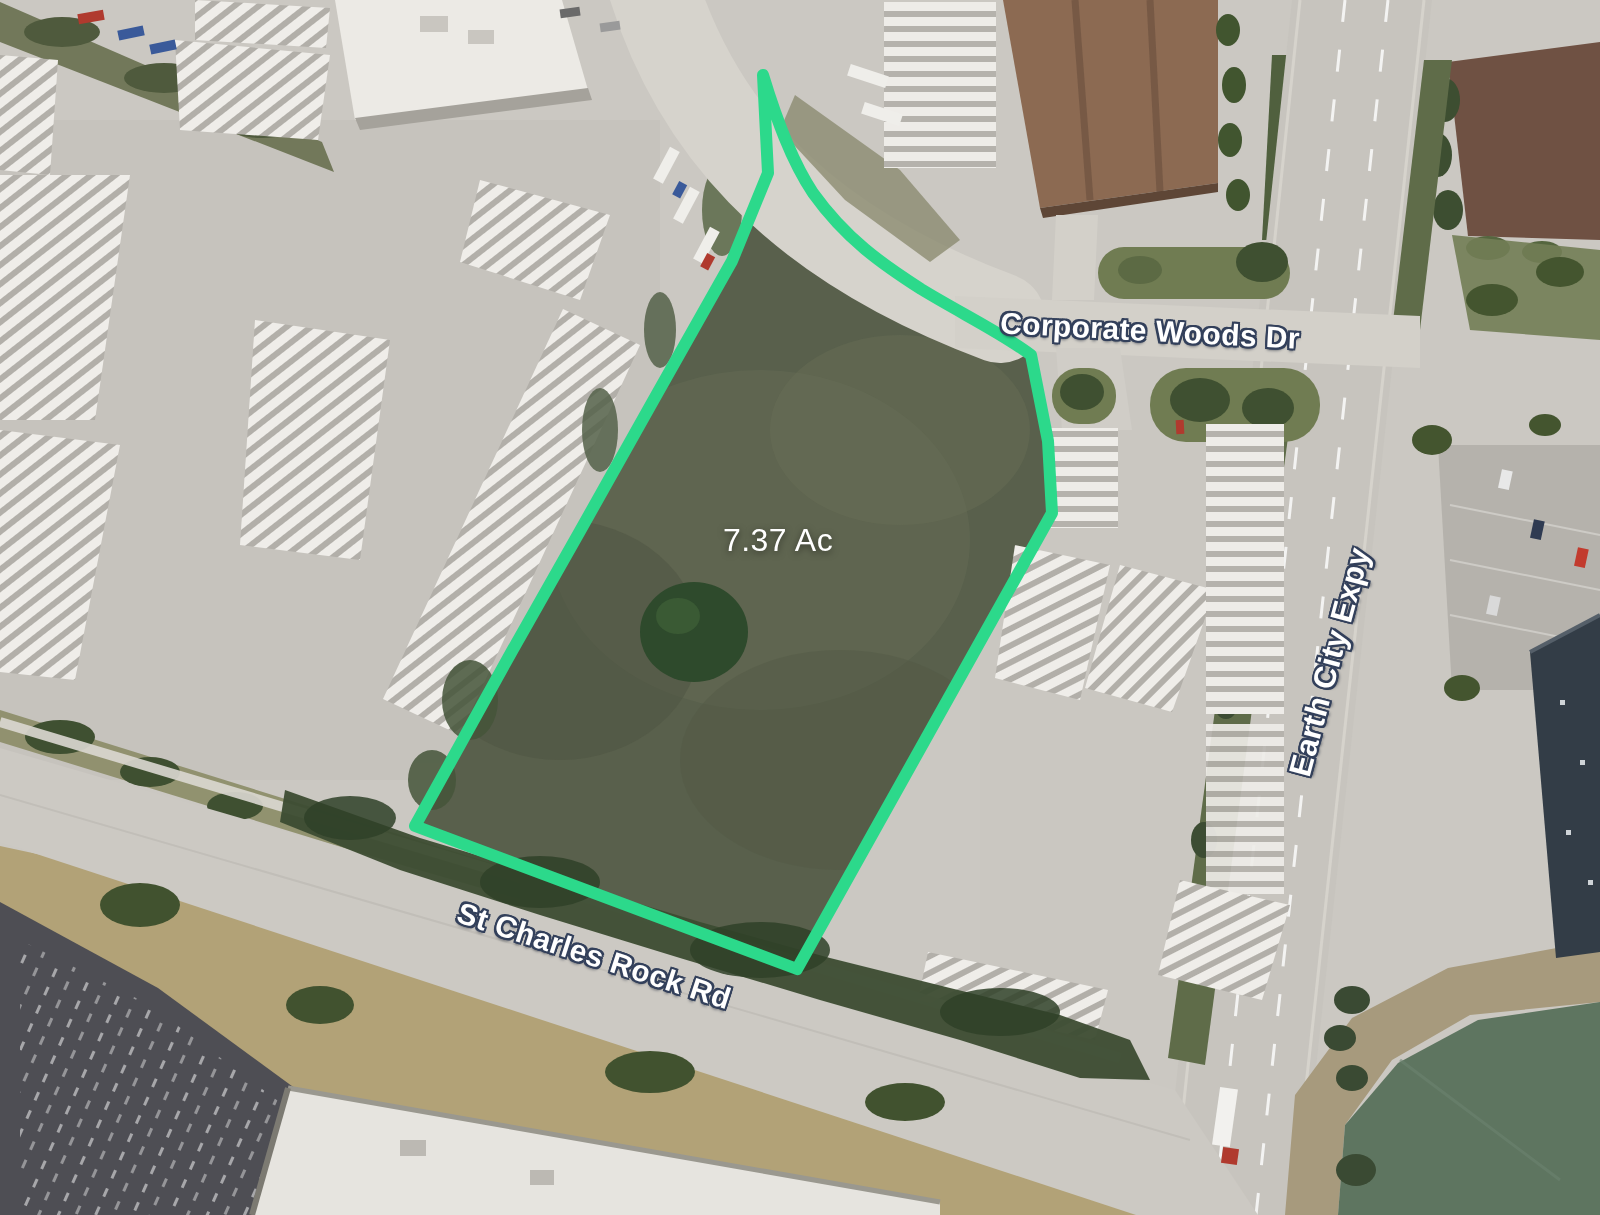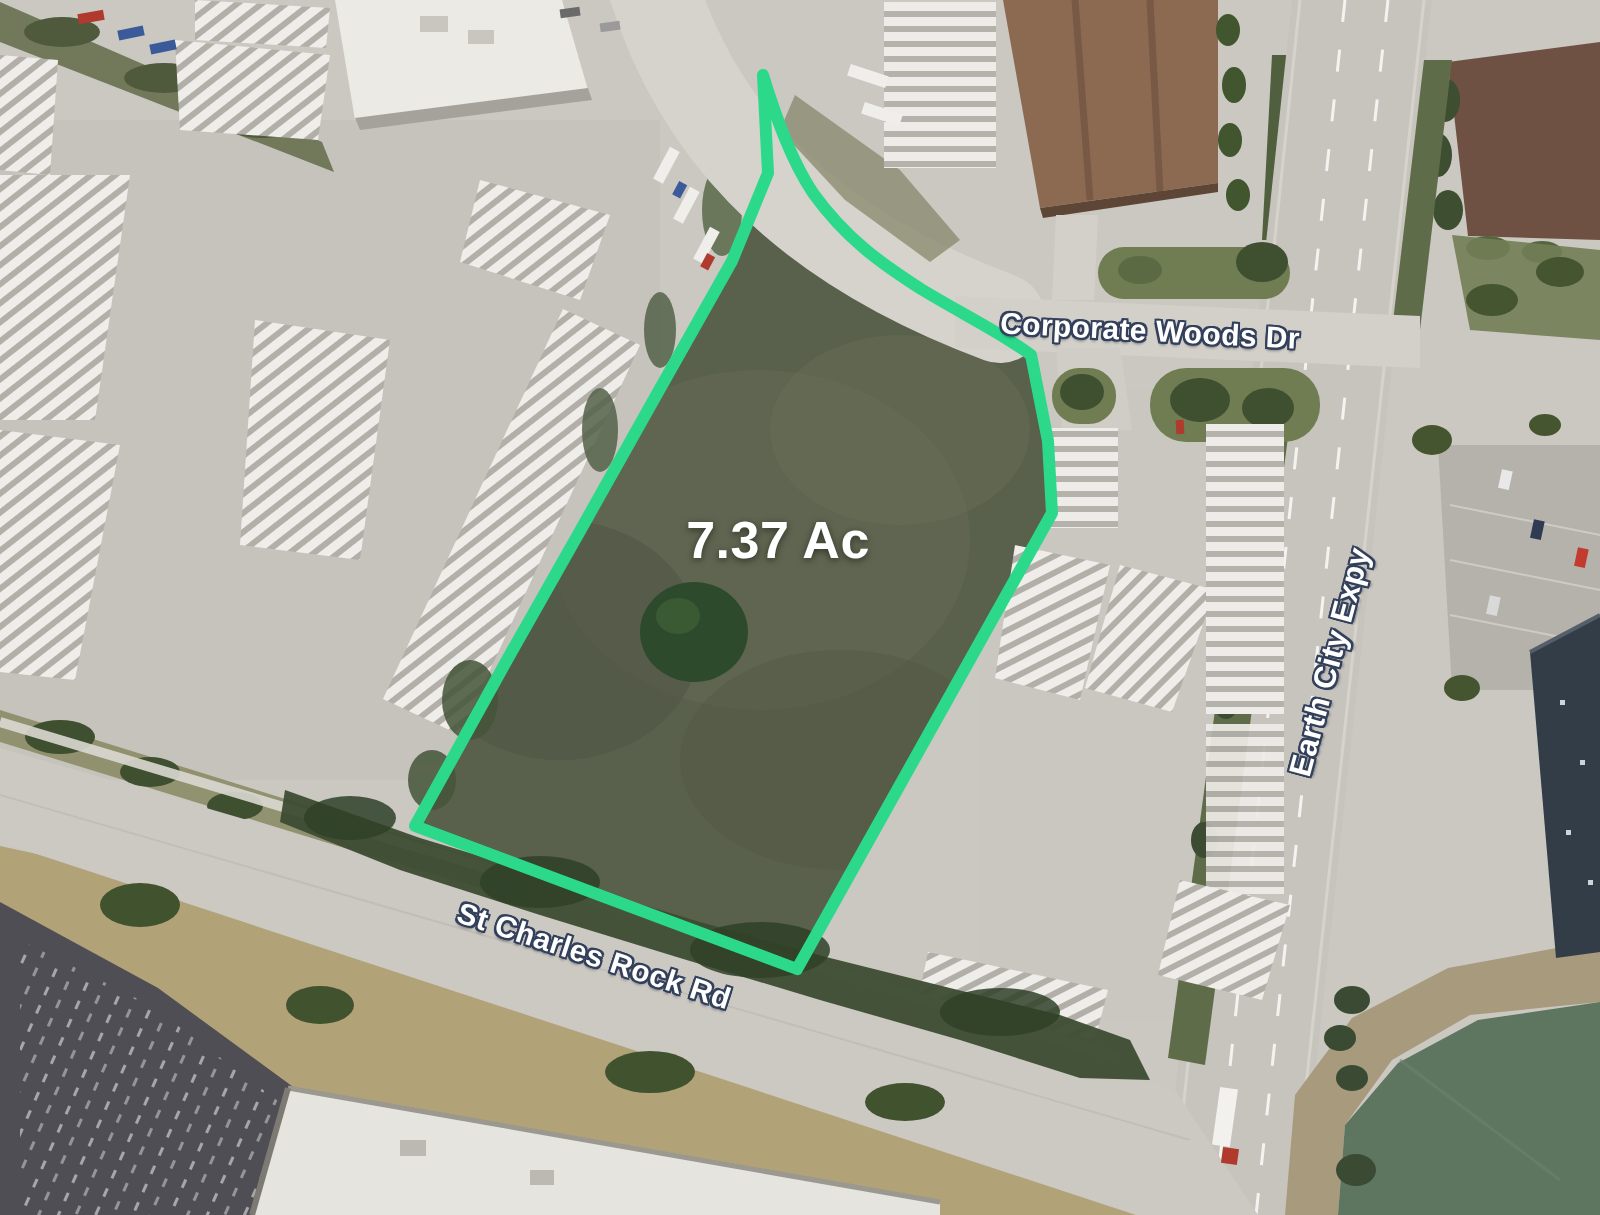--- a/index.html
+++ b/index.html
@@ -11,21 +11,21 @@
   .label{position:absolute;color:#fff;white-space:nowrap;z-index:5;}
   .road-label{
     font-size:30px;font-weight:700;letter-spacing:.4px;
     text-shadow:
       -2px -2px 0 #33405b, 0 -2px 0 #33405b, 2px -2px 0 #33405b,
       -2px 0 0 #33405b, 2px 0 0 #33405b,
       -2px 2px 0 #33405b, 0 2px 0 #33405b, 2px 2px 0 #33405b,
       0 3px 3px rgba(10,18,38,.55);
   }
   .area-label{
-    font-size:52px;font-weight:700;letter-spacing:.5px;
+    font-size:32px;font-weight:400;letter-spacing:.5px;
     text-shadow:0 2px 7px rgba(0,0,0,.5);
   }
   .ctr{transform:translate(-50%,-50%);}
 </style>
 </head>
 <body>
 
 <div class="map-stage">
 
 <svg width="1600" height="1215" viewBox="0 0 1600 1215" xmlns="http://www.w3.org/2000/svg">

